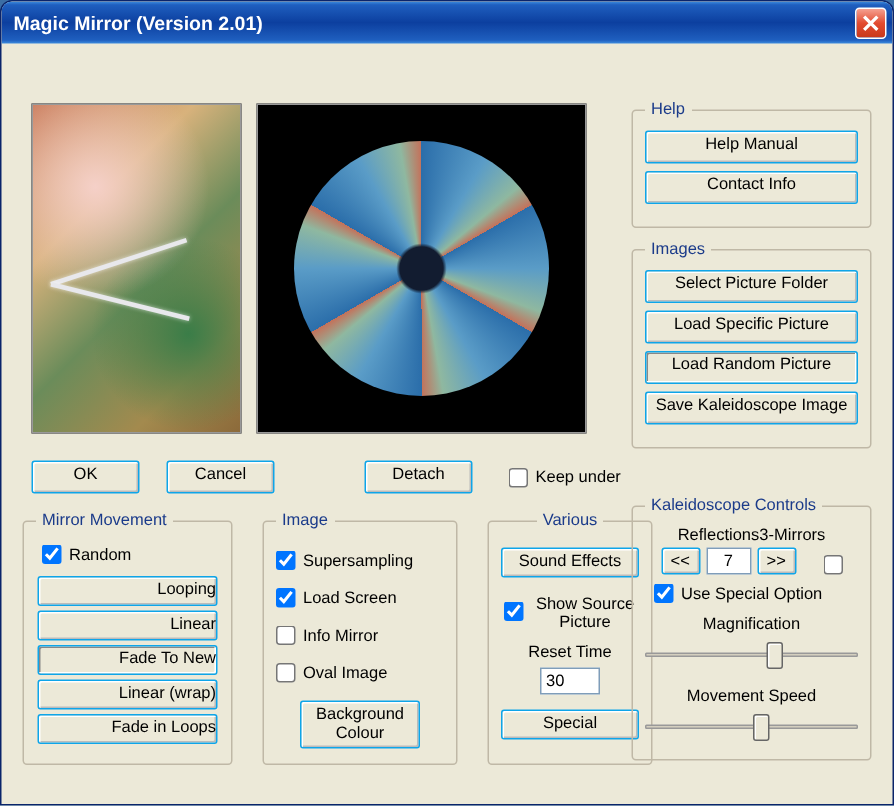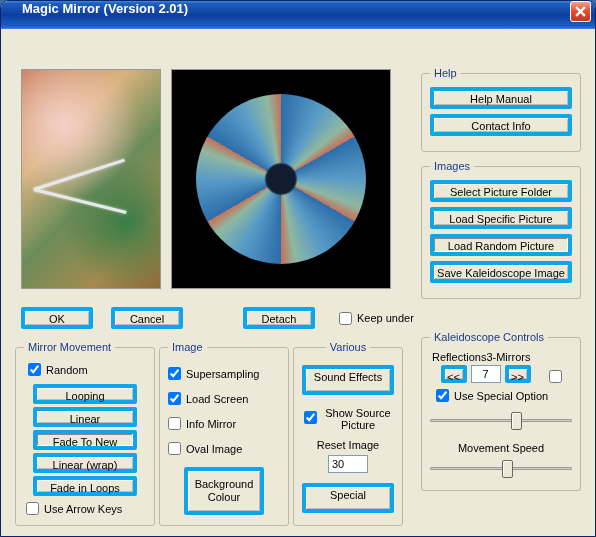--- a/index.html
+++ b/index.html
@@ -16,22 +16,22 @@
   background: #ece9d8;
   border: 1px solid #0a246a;
   border-radius: 8px 8px 0 0;
   overflow: hidden;
   position: relative;
 }
 .titlebar {
   height: 28px;
   background: linear-gradient(to bottom, #3c8cde 0%, #1f5fbf 8%, #0c3f9f 50%, #1f5fbf 92%, #3c8cde 100%);
   display: flex;
-  align-items: flex-start;
-  padding: 0 4px 0 21px;
+  align-items: center;
+  padding: 0 4px 0 8px;
   color: #fff;
   font-weight: bold;
   border-radius: 6px 6px 0 0;
 }
 .titlebar .title { flex: 1; font-size: 13px; }
 .close-btn {
   width: 21px; height: 21px;
   background: linear-gradient(to bottom, #f5a090, #e24b30 50%, #c8381b);
   border: 1px solid #fff;
   border-radius: 3px;
@@ -47,21 +47,21 @@
 }
 fieldset {
   border: 1px solid #bfb8a6;
   border-radius: 3px;
   padding: 8px 8px 10px 8px;
   margin: 0;
 }
 legend { padding: 0 4px; color: #1b3b8a; }
 .btn {
   background: #ece9d8;
-  border: 4px solid #0ea5e9;
+  border: 1px solid #0ea5e9;
   border-radius: 2px;
   padding: 2px 0;
   text-align: center;
   cursor: pointer;
   font-size: 11px;
   box-shadow: inset 1px 1px 0 #fff, inset -1px -1px 0 #bbb;
   user-select: none;
 }
 .btn:active, .btn.pressed {
   box-shadow: inset -1px -1px 0 #fff, inset 1px 1px 0 #888;
@@ -143,28 +143,28 @@
   display: flex; flex-direction: column; gap: 8px;
 }
 .right-col .btn { width: 100%; height: 22px; margin-bottom: 5px;}
 .btn-row {
   position: absolute; left: 20px; top: 278px;
   display: flex; gap: 18px; align-items: center;
 }
 .btn-row .btn { width: 72px; height: 22px; }
 .lower {
   position: absolute; left: 14px; top: 312px;
-  display: flex; gap: 4px;
+  display: flex; gap: 20px;
 }
 .mirror-move { width: 140px; }
-.mirror-move .btn { width: 104px; height: 20px; margin: 0 auto 3px; display:block;}
+.mirror-move .btn { width: 120px; height: 20px; margin: 0 auto 3px; display:block;text-align:right;}
 .image-grp { width: 130px; }
 .image-grp .chk { margin-bottom: 12px; }
 .various { width: 108px; text-align: center;}
-.various .btn { width: 92px; height: 30px; margin: 0 auto;}
+.various .btn { width: 92px; height: 20px; margin: 0 auto;}
 .kcontrols { width: 160px; position: absolute; right: 14px; top: 302px;}
 .refl-row { display: flex; align-items: flex-end; gap: 4px; justify-content: center; margin-bottom:6px;}
 .spin-btn { width: 26px; height: 18px; }
 .label-c { text-align: center; margin: 2px 0 4px; }
 </style>
 </head>
 <body>
 
 <div class="window">
   <div class="titlebar">
@@ -220,24 +220,20 @@
         <legend>Mirror Movement</legend>
         <div class="chk" style="margin:2px 0 8px 4px">
           <input type="checkbox" checked="" style="">
           <span>Random</span>
         </div>
         <div class="btn">Looping</div>
         <div class="btn">Linear</div>
         <div class="btn pressed">Fade To New</div>
         <div class="btn">Linear (wrap)</div>
         <div class="btn">Fade in Loops</div>
-        <div class="chk" style="margin:6px 0 0 2px">
-          <input type="checkbox" style="">
-          <span>Use Arrow Keys</span>
-        </div>
       </fieldset>
 
       <fieldset class="image-grp">
         <legend>Image</legend>
         <div style="height:6px"></div>
         <div class="chk">
             <input type="checkbox" checked="" style="">
             <span>Supersampling</span>
           </div>
         <div class="chk">
@@ -245,54 +241,55 @@
             <span>Load Screen</span>
           </div>
         <div class="chk">
             <input type="checkbox" style="">
             <span>Info Mirror</span>
           </div>
         <div class="chk">
             <input type="checkbox" style="">
             <span>Oval Image</span>
           </div>
-        <div class="btn" style="width:80px;height:48px;margin:4px auto 0;display:flex;align-items:center;justify-content:center;text-align:center;line-height:1.2">Background Colour</div>
+        <div class="btn" style="width:80px;height:32px;margin:4px auto 0;display:flex;align-items:center;justify-content:center;text-align:center;line-height:1.2">Background Colour</div>
       </fieldset>
 
       <fieldset class="various">
         <legend>Various</legend>
         <div style="height:4px"></div>
         <div class="btn">Sound Effects</div>
         <div class="chk" style="margin:12px 0 8px 2px;align-items:flex-start">
           <input type="checkbox" checked="" style="margin-top: 4px;">
           <span style="text-align:center;width:72px">Show Source Picture</span>
         </div>
-        <div class="label-c">Reset Image</div>
+        <div class="label-c">Reset Time</div>
         <input type="text" style="width: 40px; margin: 0px auto 10px; display: block;" value="30">
         <div class="btn">Special</div>
       </fieldset>
     </div>
 
     <fieldset class="kcontrols">
       <legend>Kaleidoscope Controls</legend>
-      <div style="display:flex;justify-content:flex-start;padding:0 2px 2px">
+      <div style="display:flex;justify-content:center;padding:0 2px 2px">
         <span>Reflections</span>
         <span>3-Mirrors</span>
       </div>
       <div class="refl-row">
         <div class="btn spin-btn">&lt;&lt;</div>
         <input type="text" style="width: 30px; text-align: center;" value="7">
         <div class="btn spin-btn">&gt;&gt;</div>
         <div style="width:10px"></div>
         <input type="checkbox" style="">
       </div>
       <div class="chk" style="margin:6px 0 8px 6px">
         <input type="checkbox" checked="" style="">
         <span>Use Special Option</span>
       </div>
+      <div class="label-c">Magnification</div>
       <div class="slider">
         <div class="slider-track"></div>
           <div class="slider-thumb" id="mag-thumb" style="left: 80.6px;"></div>
       </div>
       <div style="height:8px"></div>
       <div class="label-c">Movement Speed</div>
       <div class="slider">
         <div class="slider-track"></div>
           <div class="slider-thumb" id="mov-thumb" style="left: 71.5px;"></div>
       </div>

